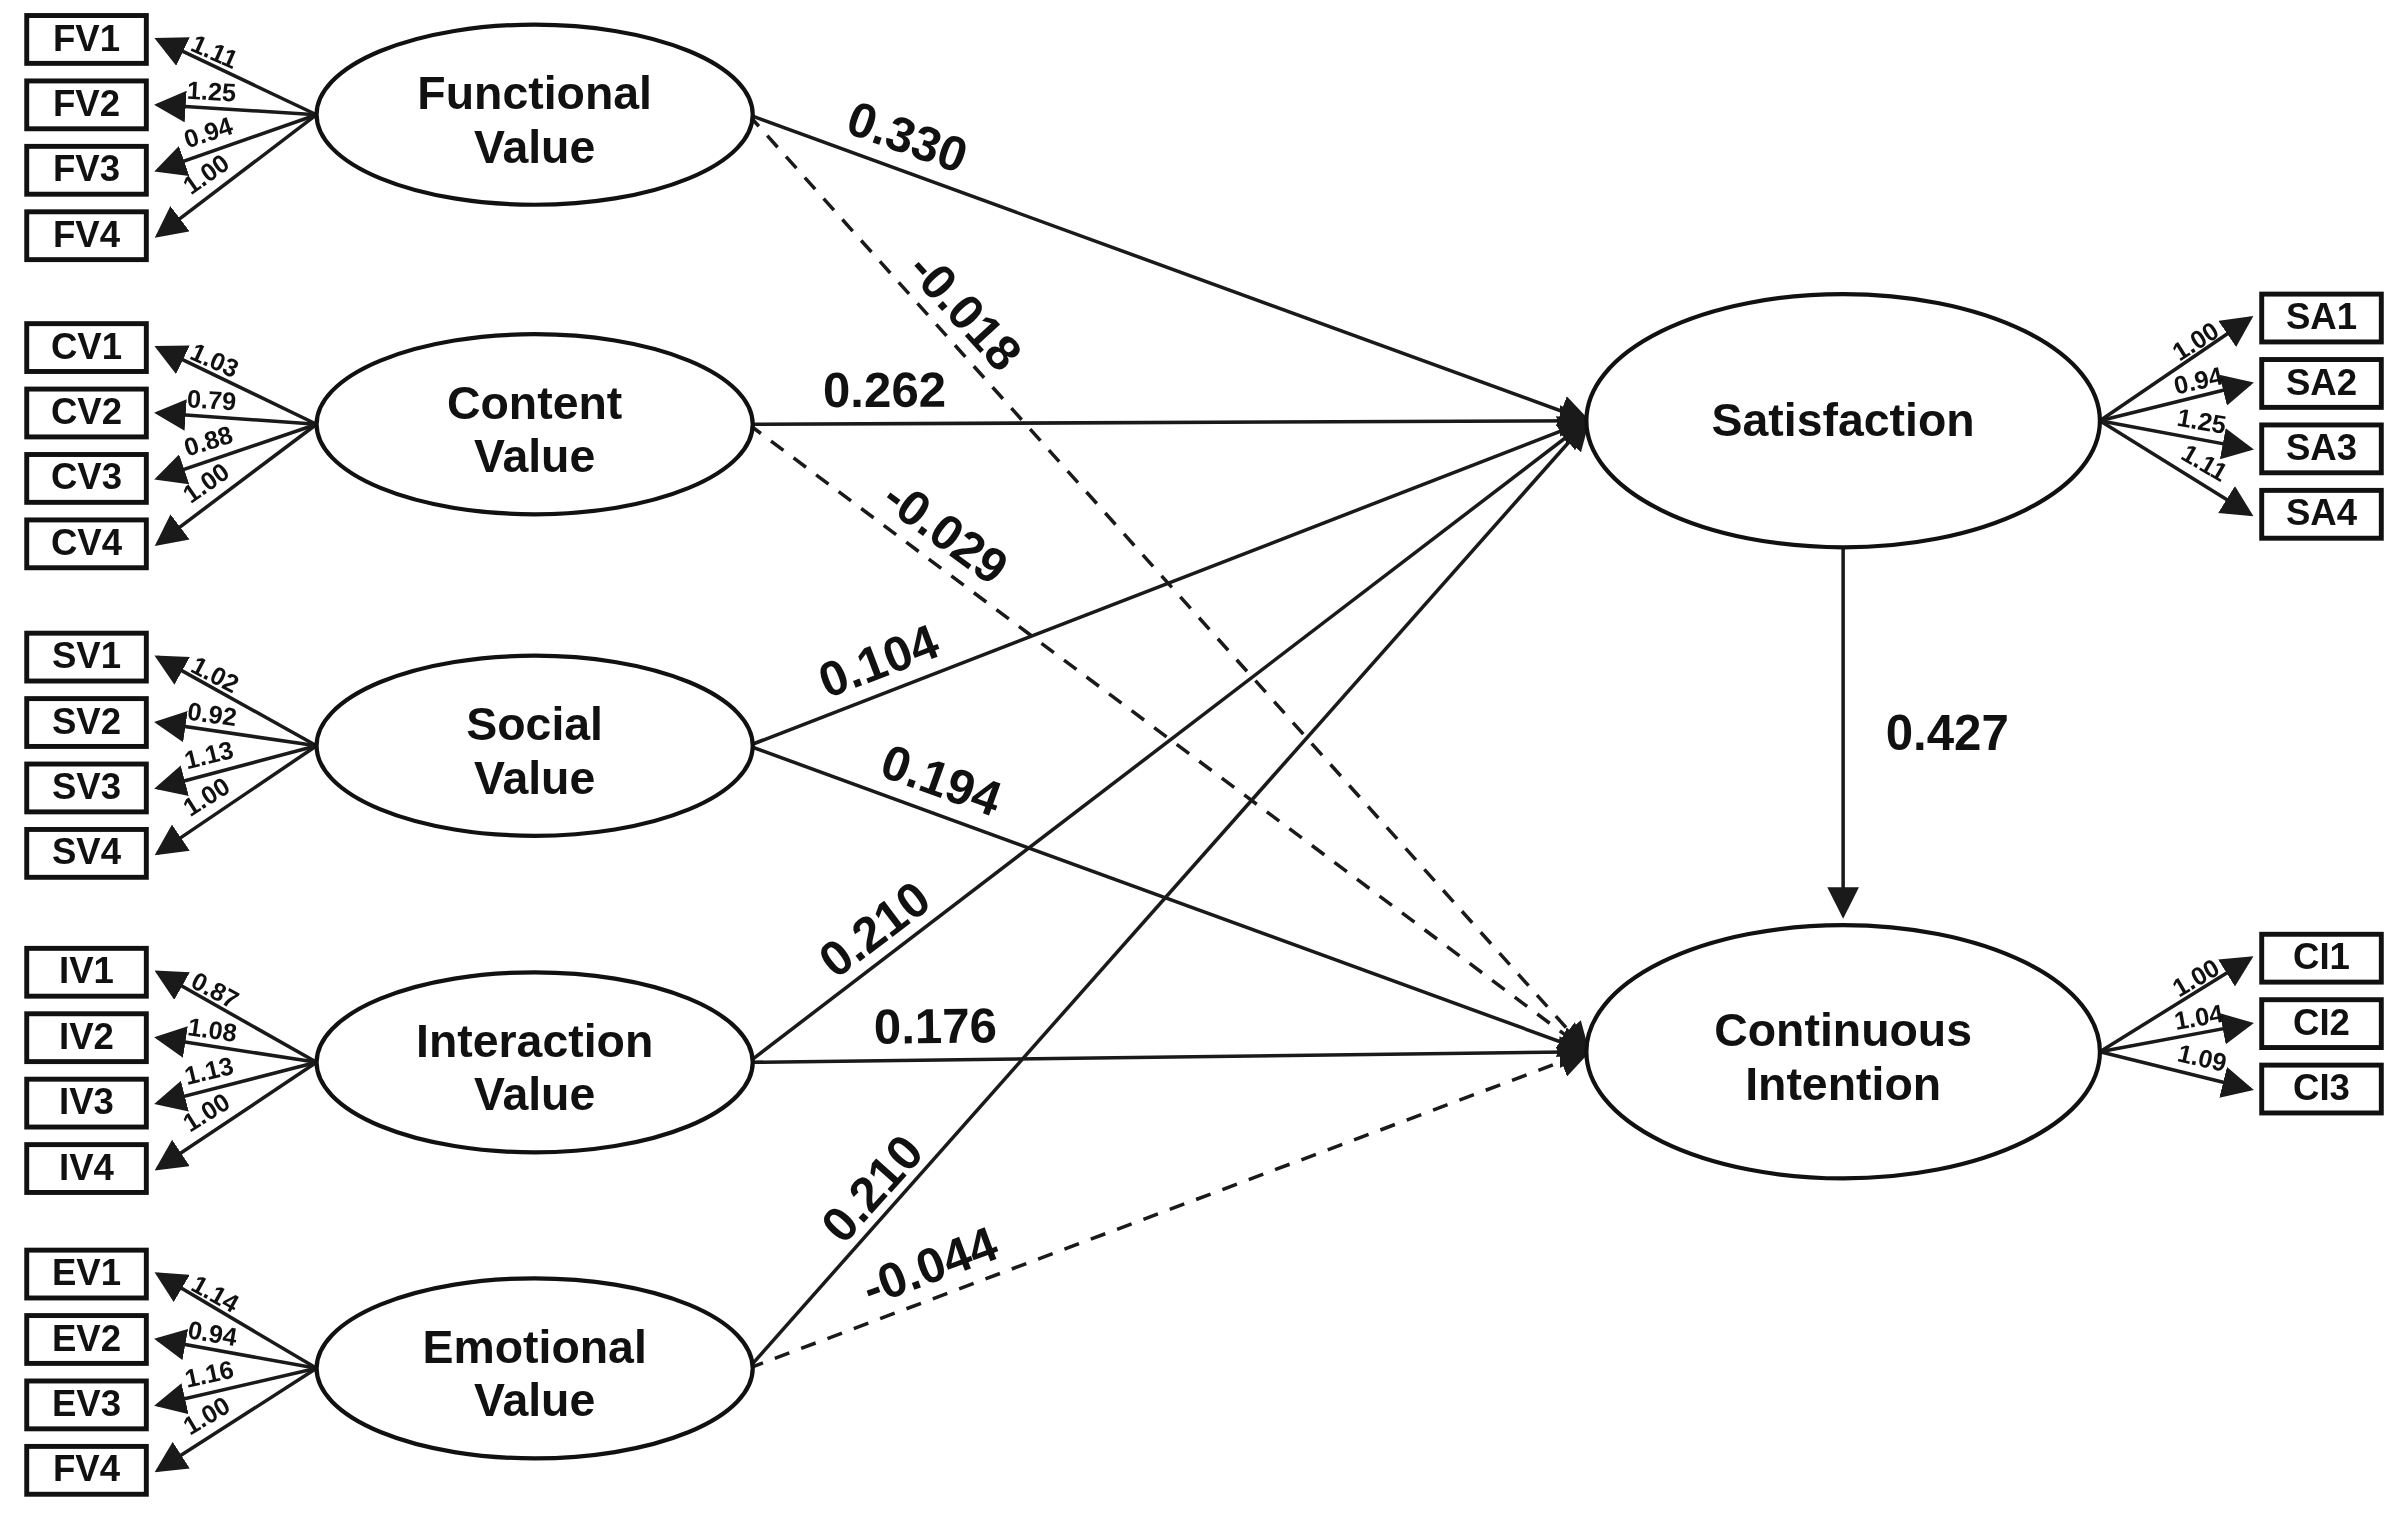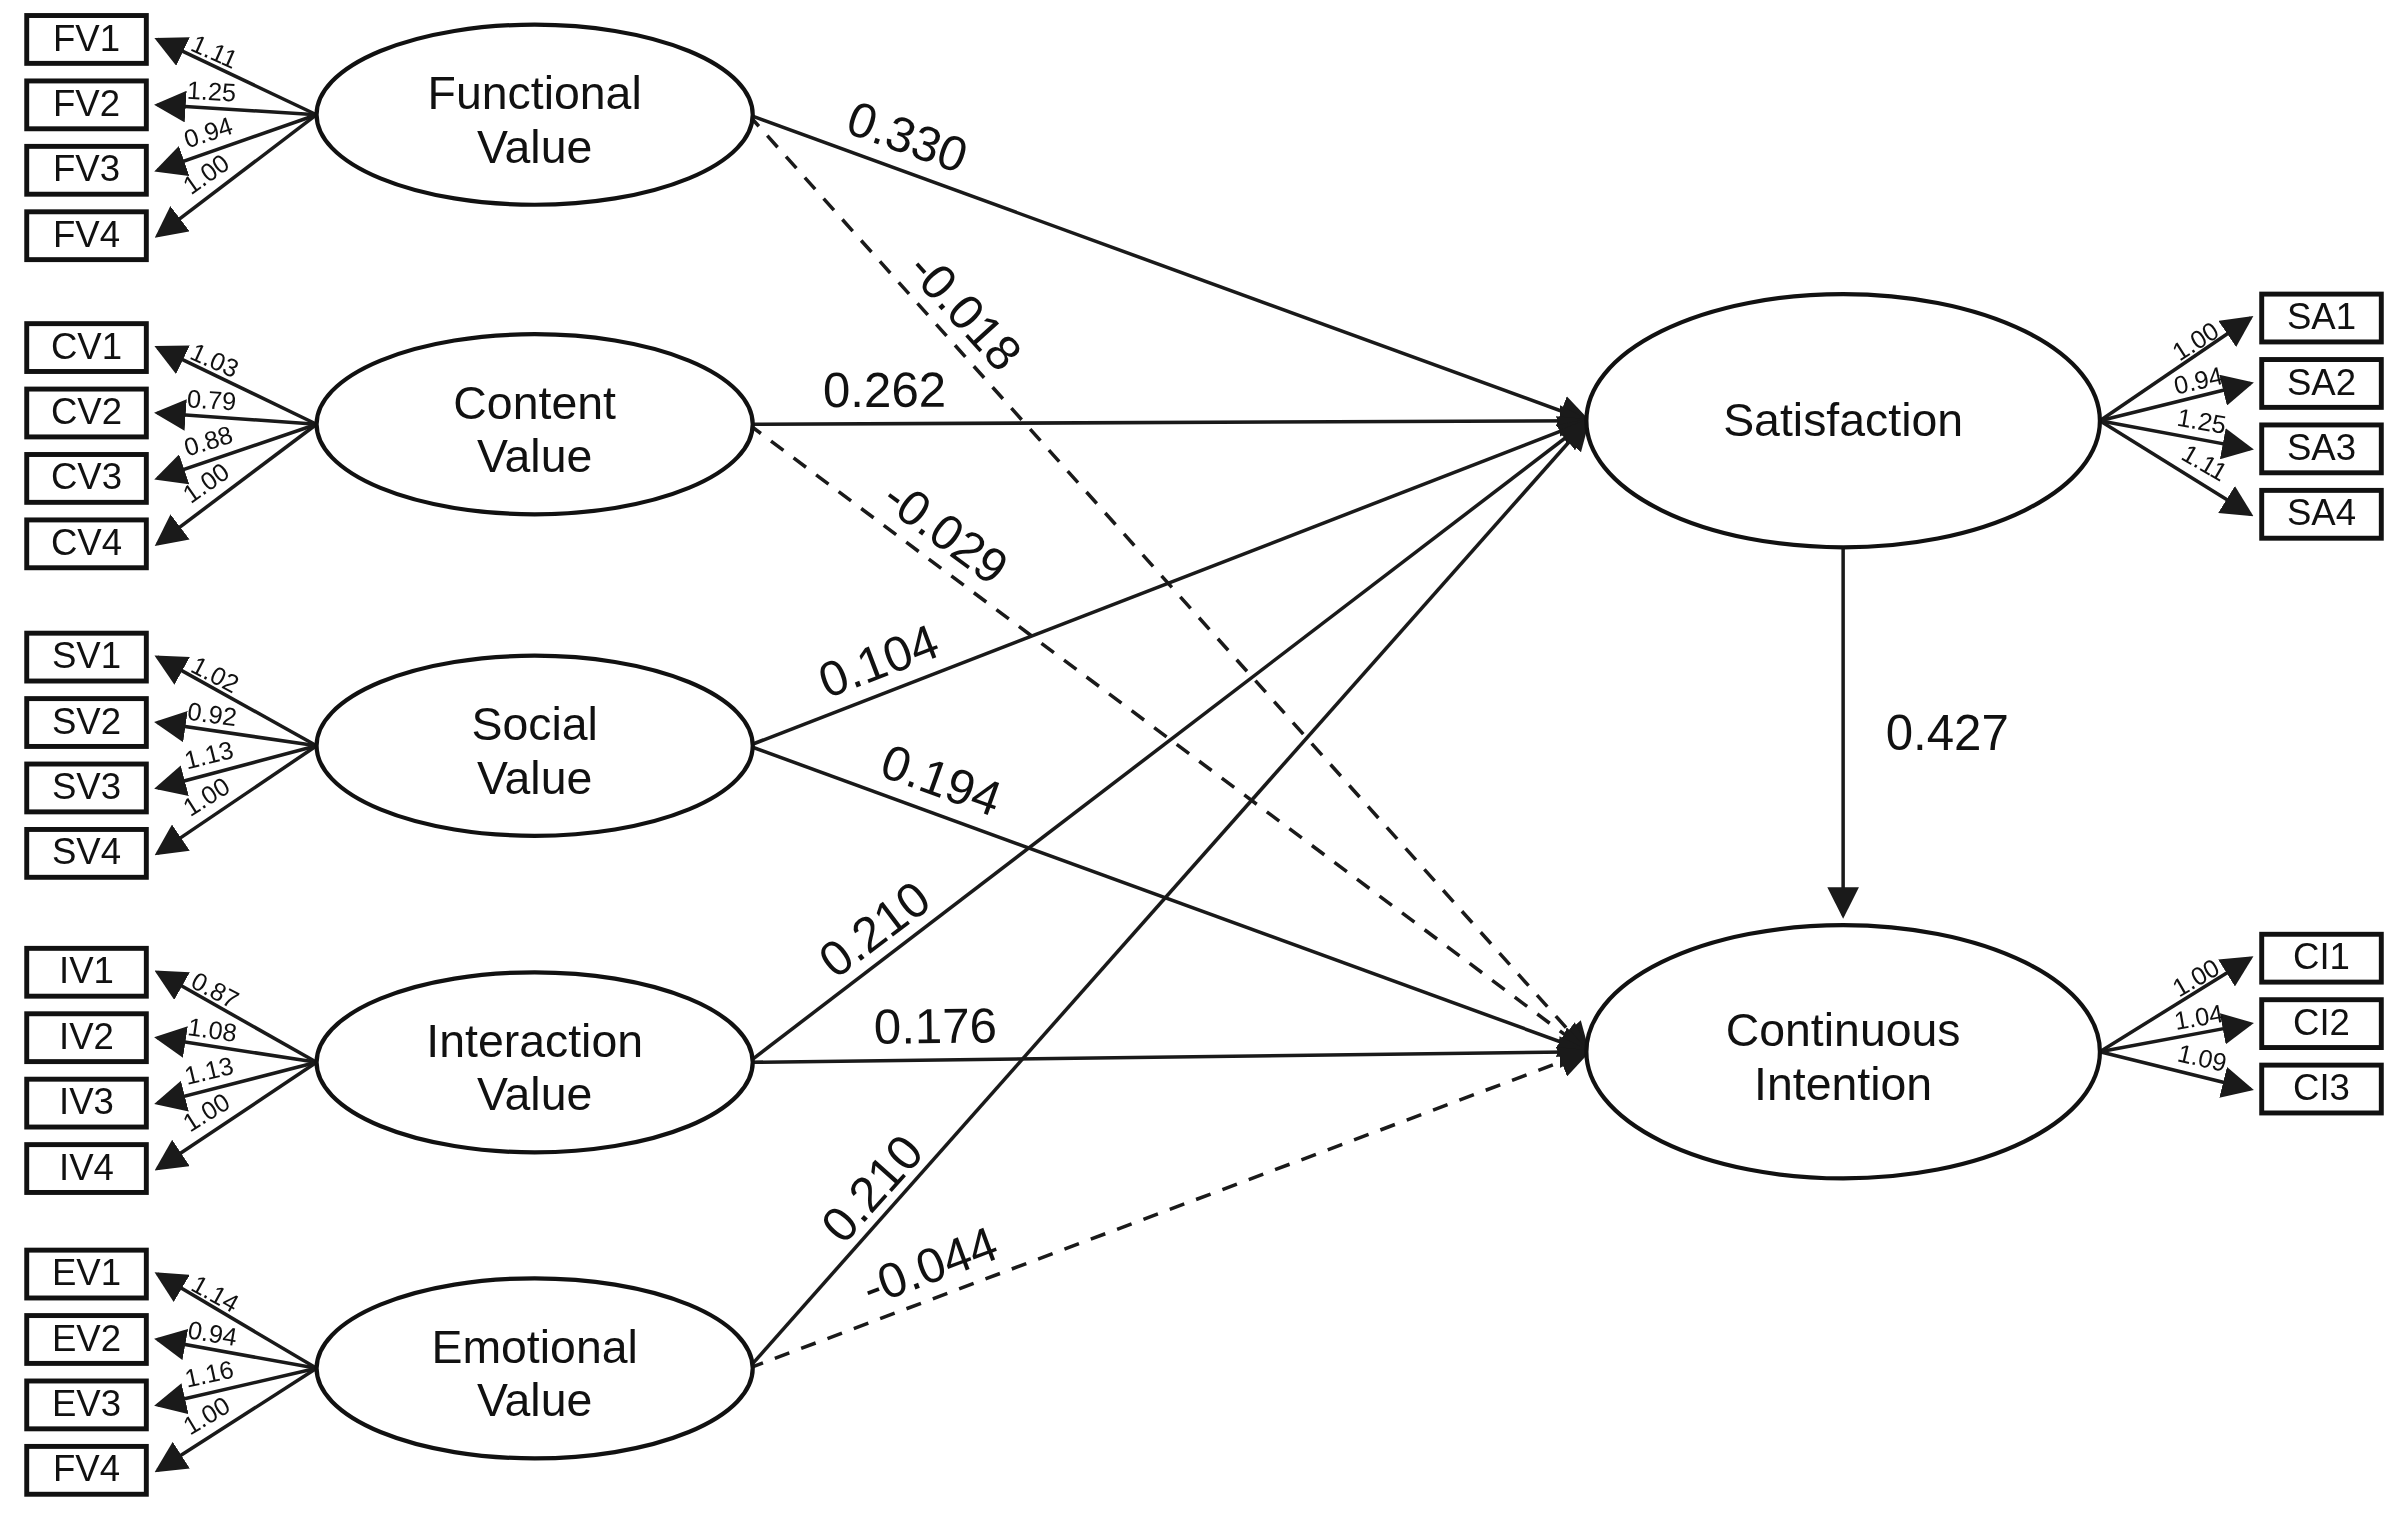--- a/index.html
+++ b/index.html
@@ -1,17 +1,17 @@
 <!DOCTYPE html>
 <html style="font-size:11.3px"><head>
 <meta charset="utf-8">
 <style>
   html,body{margin:0;padding:0;background:#ffffff;}
   body{font-family:"Liberation Sans", sans-serif;}
-  #stage{position:relative;width:2401px;height:1514px;background:#fff;overflow:hidden;}
+  #stage{position:relative;width:2401px;height:1514px;background:#fff;overflow:hidden;font-weight:bold;}
   svg{display:block;}
   .ind-box{fill:#ffffff;stroke:#111111;stroke-width:7;}
   .ind-label{font-family:"Liberation Sans", sans-serif;font-size:52px;fill:#111;text-anchor:middle;dominant-baseline:middle;}
   .lv-ellipse{fill:#ffffff;stroke:#111111;stroke-width:6;}
   .lv-label{font-family:"Liberation Sans", sans-serif;font-size:66px;fill:#111;text-anchor:middle;}
   .load-line{stroke:#1a1a1a;stroke-width:5;fill:none;}
   .load-label{font-family:"Liberation Sans", sans-serif;font-size:36px;fill:#111;text-anchor:middle;}
   .path-line{stroke:#1a1a1a;stroke-width:5;fill:none;}
   .path-line.dashed{stroke-dasharray:22 18;}
   .path-label{font-family:"Liberation Sans", sans-serif;font-size:70px;fill:#111;text-anchor:middle;}

